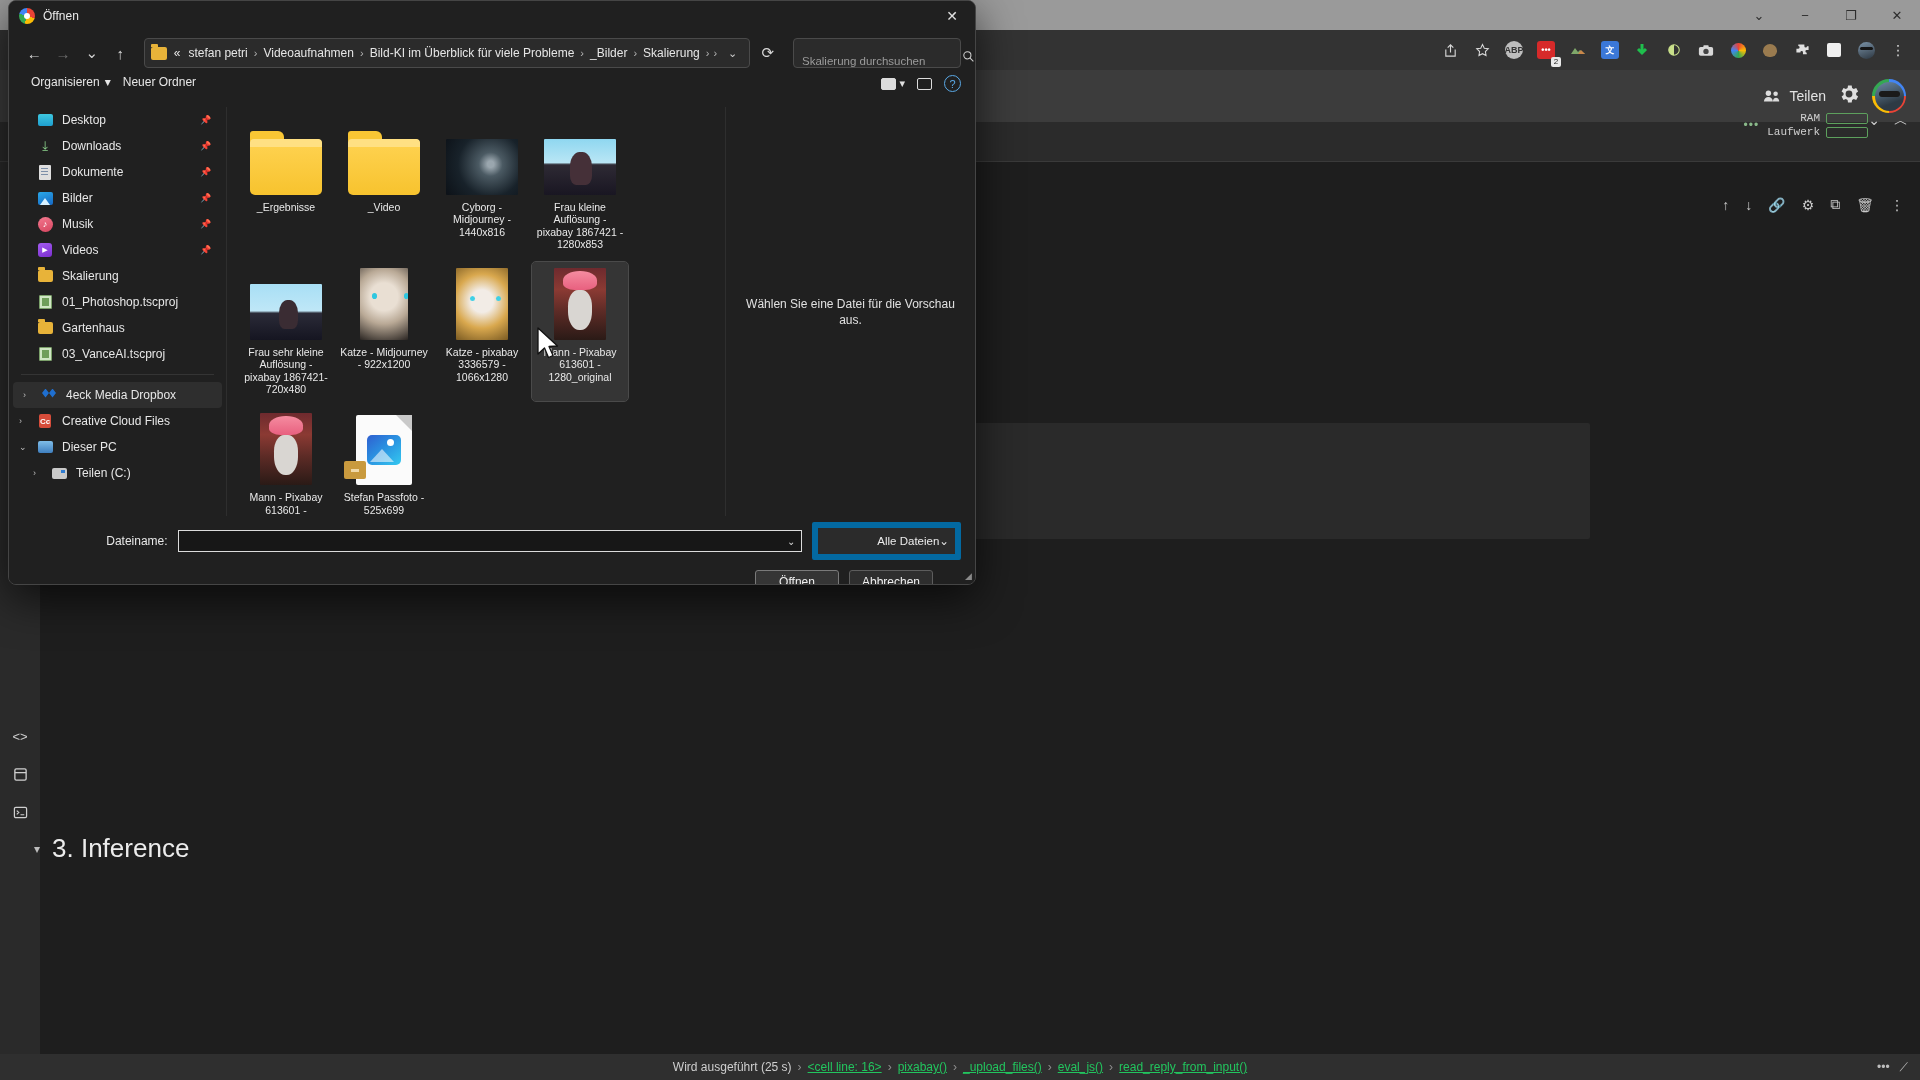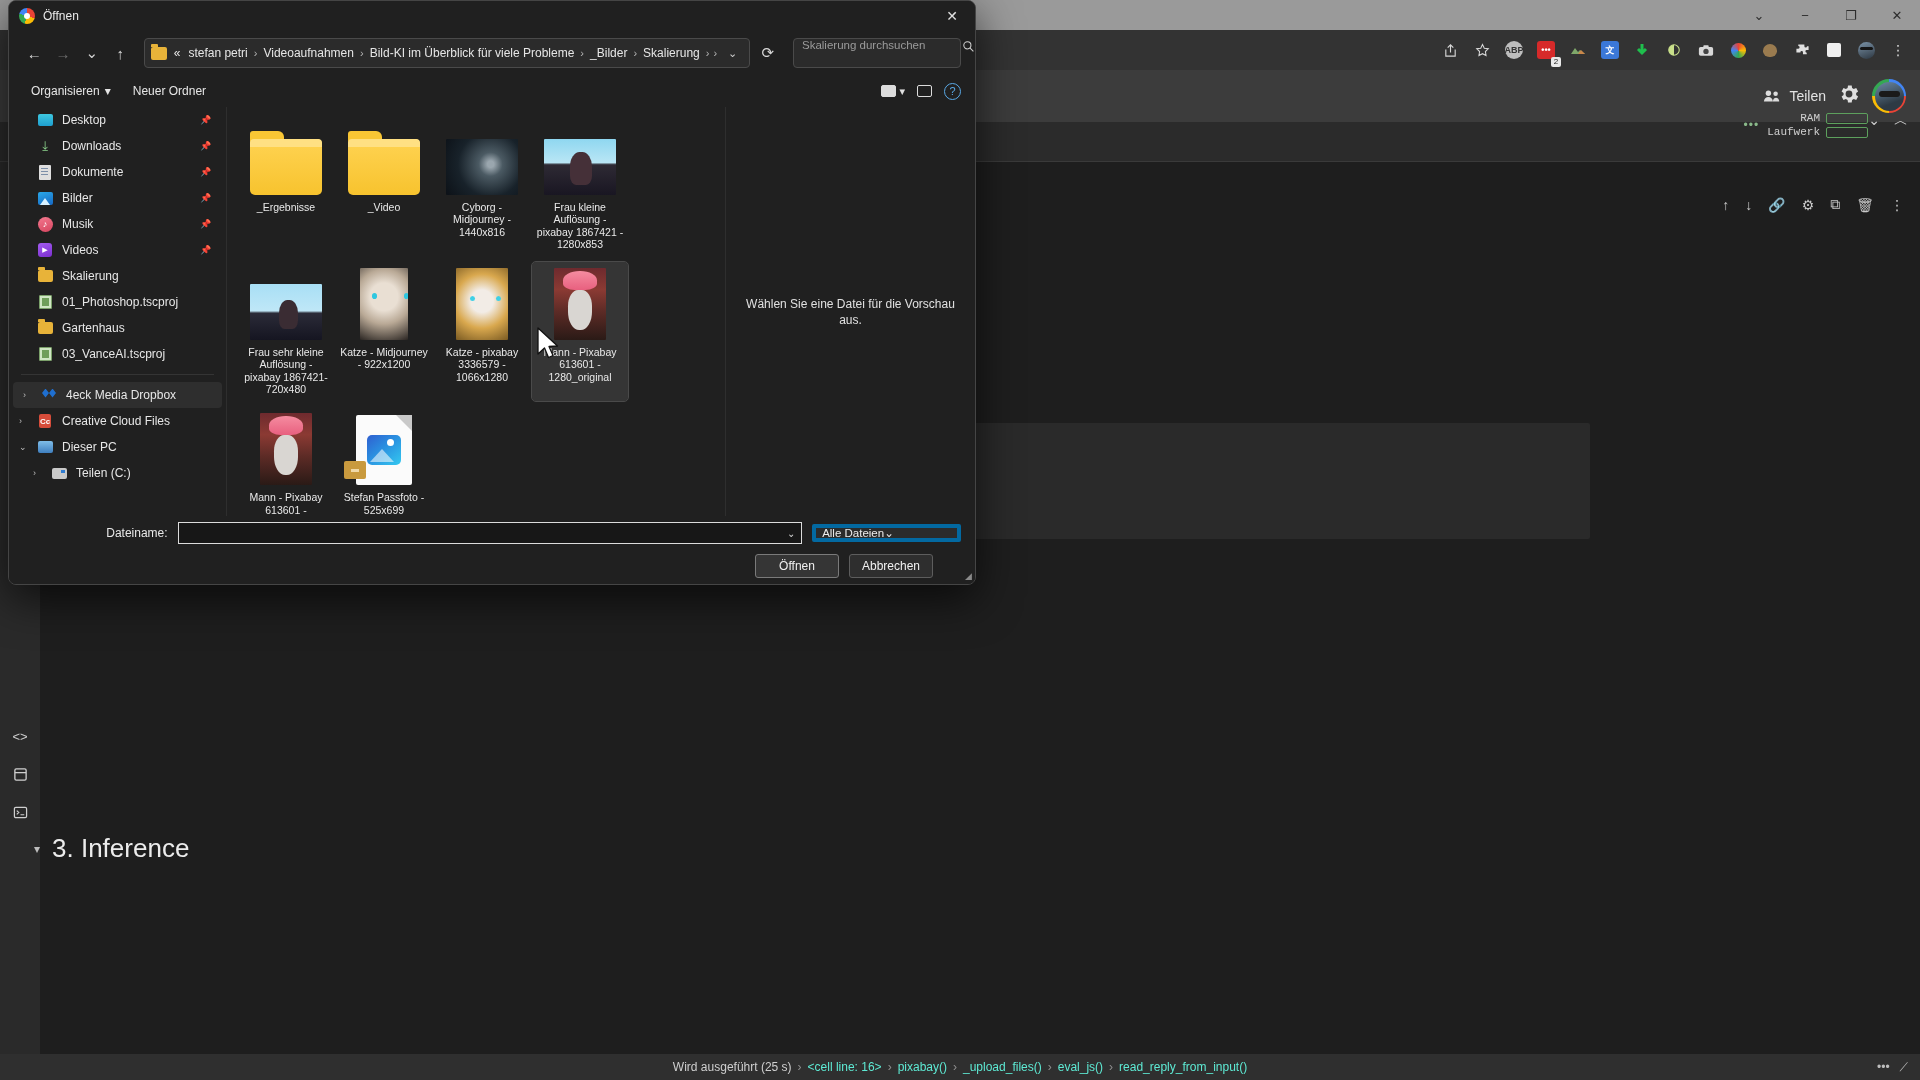--- a/index.html
+++ b/index.html
@@ -142,21 +142,21 @@
     display: flex; align-items: center; gap: 12px;
     color: #ececec; font-size: 26px;
   }
   .tri { font-size: 12px; color: #bdbdbd; }
 
   .status-bar {
     position: absolute; left: 0; right: 0; bottom: 0; height: 26px;
     background: #2f2f2f; display: flex; align-items: center; justify-content: center;
     color: #cfcfcf; font-size: 12px; gap: 6px;
   }
-  .sb-link { color: #5eead4; }
+  .sb-link { color: #22c55e; text-decoration: underline; }
   .sb-sep { color: #8e8e8e; }
   .sb-right { position: absolute; right: 12px; display:flex; gap:10px; color:#bdbdbd; font-size:12px;}
 
   
   .dialog {
     position: absolute; left: 8px; top: 0; width: 968px; height: 585px;
     background: #202020; border: 1px solid #454545; border-radius: 8px;
     box-shadow: 0 14px 44px rgba(0,0,0,.65);
     overflow: hidden;
   }
@@ -200,30 +200,30 @@
     content:""; position:absolute; top:-3px; left:0; width:7px; height:3px;
     background:#e8b339; border-radius:1px 1px 0 0;
   }
   .crumbs { display: flex; align-items: center; gap: 2px; font-size: 12px; color: #e6e6e6; flex: 1; overflow: hidden; }
   .crumb { padding: 2px 3px; white-space: nowrap; }
   .crumb-sep { color: #b5b5b5; font-size: 11px; padding: 0 1px; }
   .addr-dd { color: #cfcfcf; font-size: 11px; padding: 0 6px; }
   .search-box {
     width: 168px; height: 30px; margin-left: 8px;
     background: #2b2b2b; border: 1px solid #4a4a4a; border-radius: 4px;
-    display:flex; align-items:flex-start; padding: 0 8px; gap: 6px;
+    display:flex; align-items:flex-end; padding: 0 8px; gap: 6px;
   }
   .search-box input {
     flex:1; background: transparent; border: none; outline: none;
     color:#e6e6e6; font-size: 11.5px; font-family: "Liberation Sans", sans-serif;
   }
   .search-box input::placeholder { color: #9b9b9b; }
 
   .dlg-cmdbar {
-    height: 32px; display:flex; align-items:center; gap: 22px; padding: 0 22px;
+    height: 32px; display:flex; align-items:flex-start; gap: 12px; padding: 0 22px;
     position: relative;
   }
   .cmd-item { font-size: 12px; color: #e6e6e6; display:flex; align-items:center; gap:5px; }
   .cmd-right { position: absolute; right: 14px; display:flex; align-items:center; gap: 12px; }
   .view-btn { display:flex; align-items:center; gap:3px; color:#e0e0e0; font-size:11px; }
   .view-glyph { width: 15px; height: 12px; border: 1.6px solid #dcdcdc; border-radius: 2px; }
   .view-glyph.filled { background:#dcdcdc; }
   .help-circle {
     width: 17px; height: 17px; border-radius: 50%; border: 1.4px solid #5aa9e6;
     color:#5aa9e6; font-size: 11px; display:flex; align-items:center; justify-content:center;
@@ -356,22 +356,22 @@
   .fn-input {
     width: 630px; height: 22px; background: #171717; border: 1px solid #dcdcdc;
     display:flex; align-items:center;
   }
   .fn-input input {
     flex: 1; background: transparent; border: none; outline: none; color: #f0f0f0;
     font-size: 12px; padding: 0 5px; font-family: "Liberation Sans", sans-serif;
   }
   .fn-dd { width: 20px; text-align:center; color:#d8d8d8; font-size: 10px; }
   .type-select {
-    width: 150px; height: 18px; background: #2b2b2b; border: 4px solid #0369a1;
-    display:flex; align-items:center; justify-content:flex-start; padding: 0 6px;
+    width: 150px; height: 38px; background: #2b2b2b; border: 6px solid #0369a1;
+    display:flex; align-items:center; justify-content:flex-end; padding: 0 6px;
     font-size: 11.5px; color: #ececec; border-radius: 2px;
   }
   .btn-row { display:flex; gap: 10px; justify-content: flex-end; padding: 10px 42px 0 0; }
   .dlg-btn {
     width: 84px; height: 24px; font-size: 12px; border-radius: 3px;
     display:flex; align-items:center; justify-content:center;
     background: #2e2e2e; border: 1px solid #5d5d5d; color: #f0f0f0;
   }
   .dlg-btn.primary { background: #353535; border-color: #7a7a7a; }
   .resize-grip { position:absolute; right: 3px; bottom: 3px; color:#8a8a8a; font-size: 9px; }

